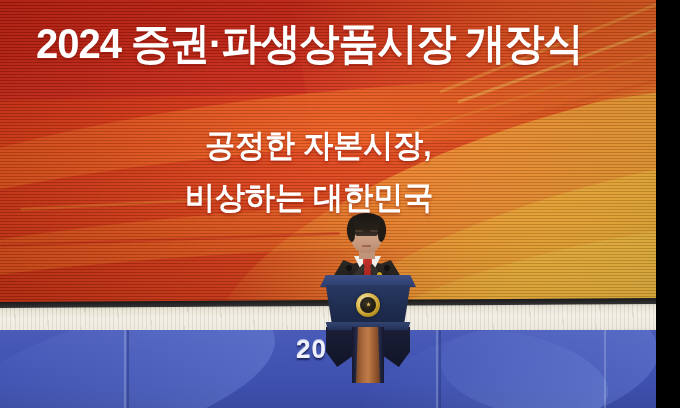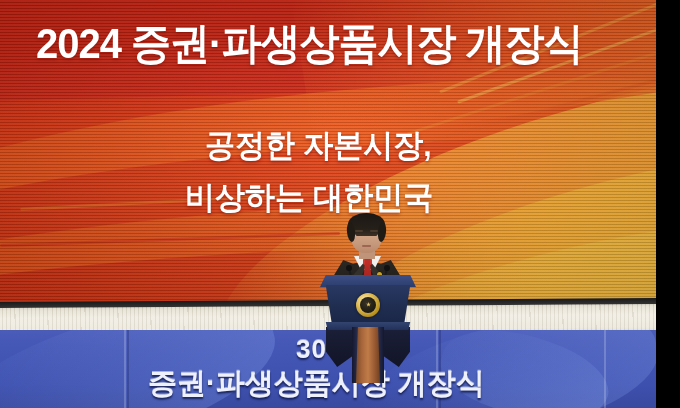--- a/index.html
+++ b/index.html
@@ -216,22 +216,21 @@
     <div class="brush b1"></div>
     <div class="brush b2"></div>
     <div class="brush b3"></div>
     <div class="seam" style="left:124px;"></div>
     <div class="seam2" style="left:127px;"></div>
     <div class="seam" style="left:436px;"></div>
     <div class="seam2" style="left:439px;"></div>
     <div class="seam" style="left:604px;"></div>
   </div>
 
-  <div class="bhl" id="btitle-year">30</div>
-  <div class="bhl" id="btitle-main">증권·파생상품시장 개장식</div>
+  <div class="bhl" id="btitle-year">20</div>
 
   <div id="person">
     <div class="suit"></div>
     <div class="collar"></div>
     <div class="lapel-l"></div>
     <div class="lapel-r"></div>
     <div class="tie-knot"></div>
     <div class="tie"></div>
     <div class="badge"></div>
     <div class="neck2"></div>

